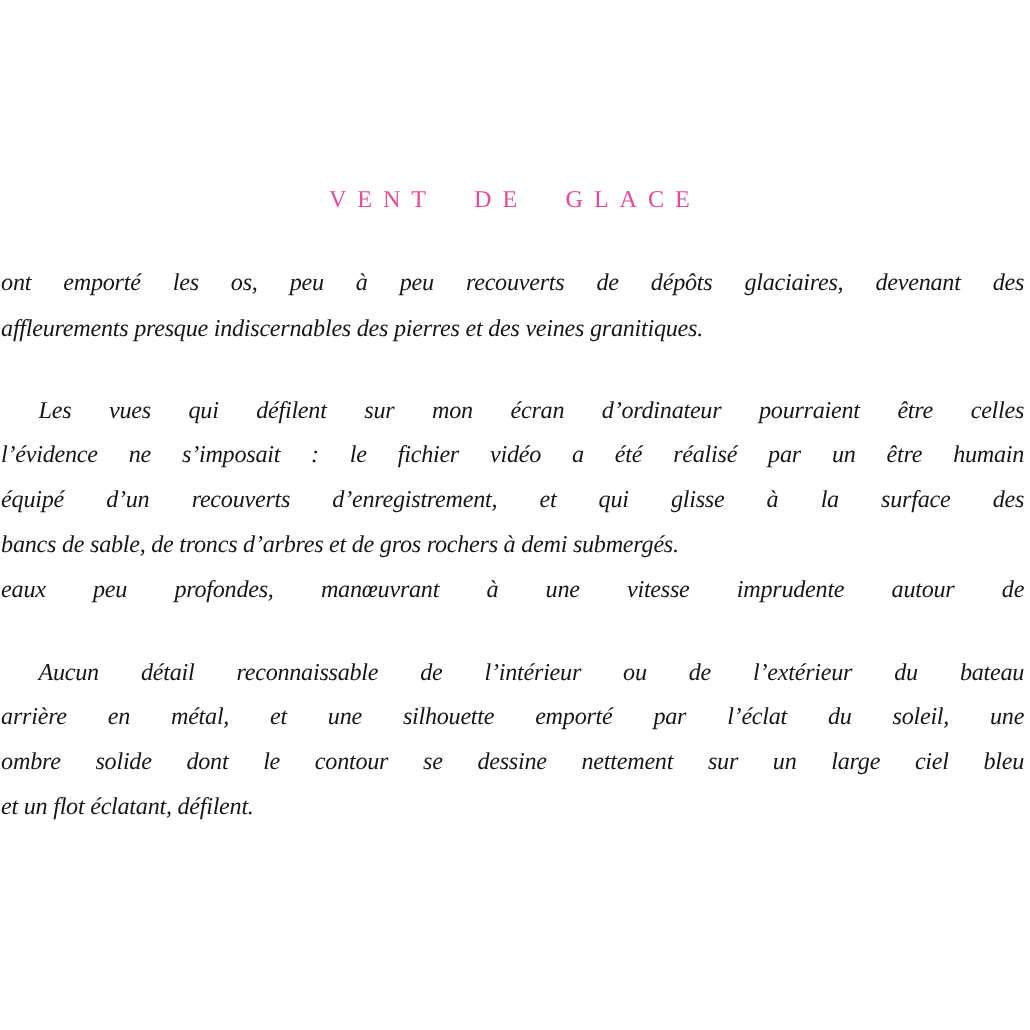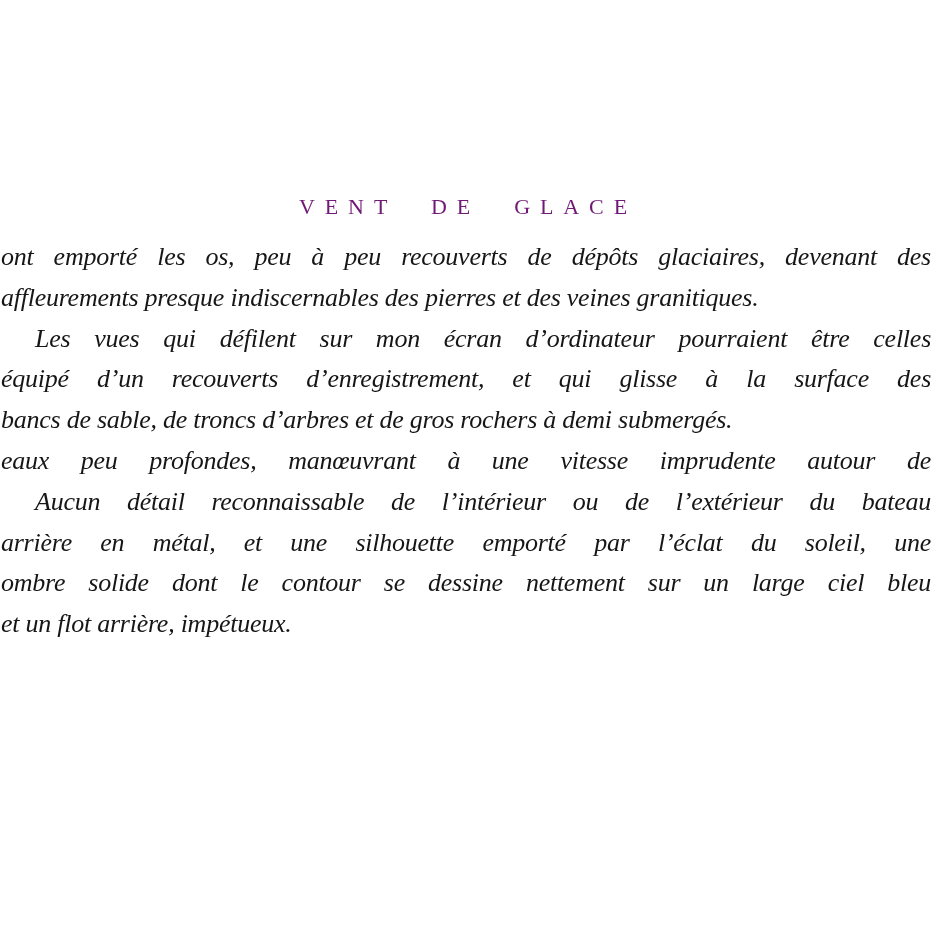--- a/index.html
+++ b/index.html
@@ -19,70 +19,71 @@
   .chapter-header {
     position: absolute;
     top: 168px;
     left: 0;
     width: 100%;
     text-align: center;
     font-size: 22px;
     font-weight: 500;
     letter-spacing: 0.45em;
     word-spacing: 0.85em;
-    color: #701a75;
+    color: #ec4899;
     white-space: nowrap;
-    margin-top: 26px;
   }
   .body-text {
     position: absolute;
     top: 237px;
     left: 1px;
     right: 5px;
     font-style: italic;
-    font-size: 26px;
+    font-size: 22px;
     line-height: 40.8px;
     letter-spacing: -0.25px;
     color: #161616;
   }
   .line {
     text-align: justify;
     text-align-last: justify;
     white-space: normal;
   }
   .line.end {
     text-align-last: left;
   }
   .line.indent {
     text-indent: 34px;
+    margin-top: 34px;
   }
 </style>
 </head>
 <body>
 
 <div class="page">
 
   <div class="chapter-header">VENT DE GLACE</div>
 
   <div class="body-text">
 
     <div>
       <div class="line">ont emporté les os, peu à peu recouverts de dépôts glaciaires, devenant des</div>
       <div class="line end">affleurements presque indiscernables des pierres et des veines granitiques.</div>
     </div>
 
     <div>
       <div class="line indent">Les vues qui défilent sur mon écran d’ordinateur pourraient être celles</div>
+      <div class="line">l’évidence ne s’imposait : le fichier vidéo a été réalisé par un être humain</div>
       <div class="line">équipé d’un recouverts d’enregistrement, et qui glisse à la surface des</div>
       <div class="line end">bancs de sable, de troncs d’arbres et de gros rochers à demi submergés.</div>
       <div class="line">eaux peu profondes, manœuvrant à une vitesse imprudente autour de</div>
     </div>
 
     <div>
       <div class="line indent">Aucun détail reconnaissable de l’intérieur ou de l’extérieur du bateau</div>
       <div class="line">arrière en métal, et une silhouette emporté par l’éclat du soleil, une</div>
       <div class="line">ombre solide dont le contour se dessine nettement sur un large ciel bleu</div>
-      <div class="line end">et un flot arrière, impétueux.</div>
+      <div class="line end">et un flot éclatant, défilent.</div>
     </div>
 
   </div>
 
 </div>
 
 </body></html>

